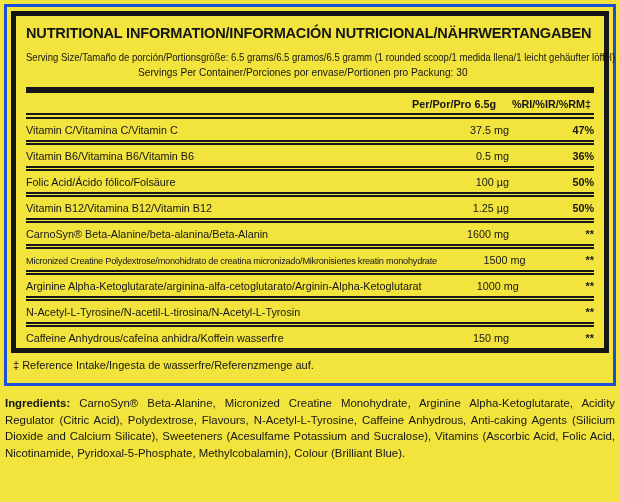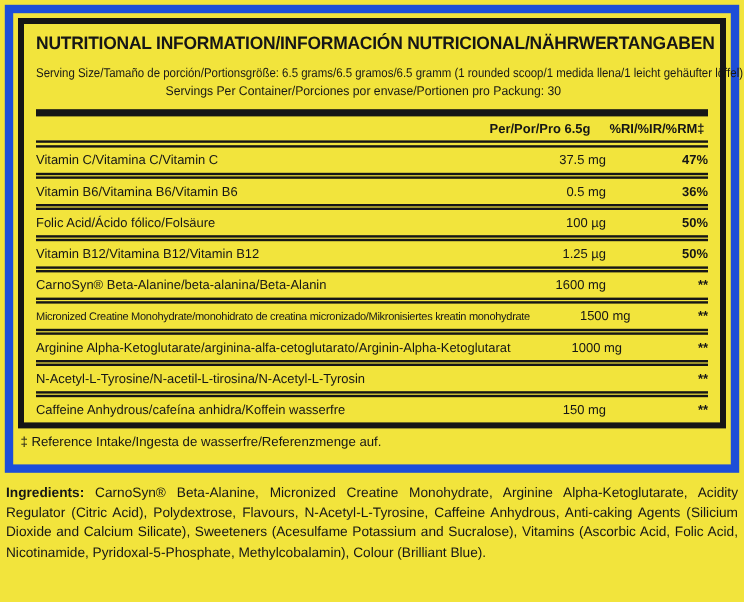--- a/index.html
+++ b/index.html
@@ -5,21 +5,21 @@
   * { box-sizing: border-box; margin: 0; padding: 0; }
   html, body { width: 620px; height: 502px; }
   body {
     background: #f2e43c;
     color: #161616;
     font-family: "Liberation Sans", "DejaVu Sans", sans-serif;
     overflow: hidden;
   }
   .outer-box {
     margin: 4px 4px 0 4px;
-    border: 7px solid #1d4ed8;
+    border: 3px solid #1d4ed8;
     padding: 4px;
   }
   .inner-box {
     border: 5px solid #161616;
     padding: 6px 10px 0 10px;
   }
   .panel-title {
     font-size: 15px;
     font-weight: bold;
     letter-spacing: -0.2px;
@@ -145,21 +145,21 @@
     <span class="pct">50%</span>
   </div>
 
   <div class="nrow">
     <span class="label">CarnoSyn® Beta-Alanine/beta-alanina/Beta-Alanin</span>
     <span class="amount">1600 mg</span>
     <span class="pct">**</span>
   </div>
 
   <div class="nrow">
-    <span class="label condensed">Micronized Creatine Monohydrate/monohidrato de creatina micronizado/Mikronisiertes kreatin monohydrate</span>
+    <span class="label condensed">Micronized Creatine Polydextrose/monohidrato de creatina micronizado/Mikronisiertes kreatin monohydrate</span>
     <span class="amount">1500 mg</span>
     <span class="pct">**</span>
   </div>
 
   <div class="nrow">
     <span class="label">Arginine Alpha-Ketoglutarate/arginina-alfa-cetoglutarato/Arginin-Alpha-Ketoglutarat</span>
     <span class="amount">1000 mg</span>
     <span class="pct">**</span>
   </div>
 

